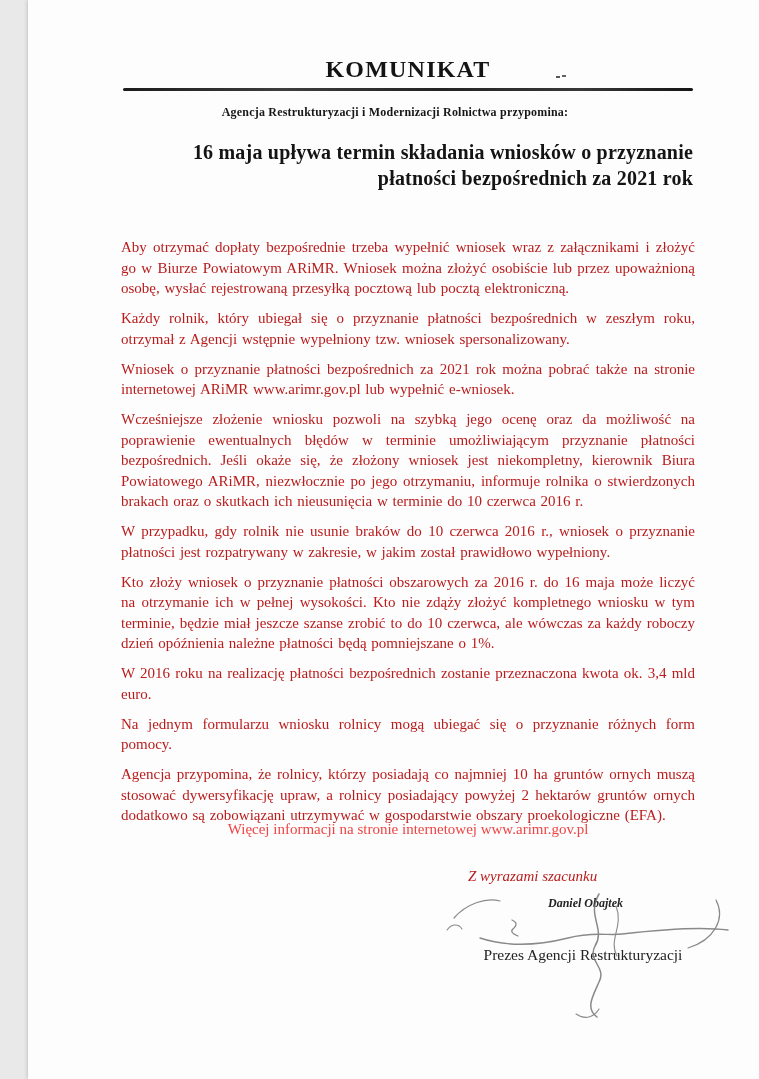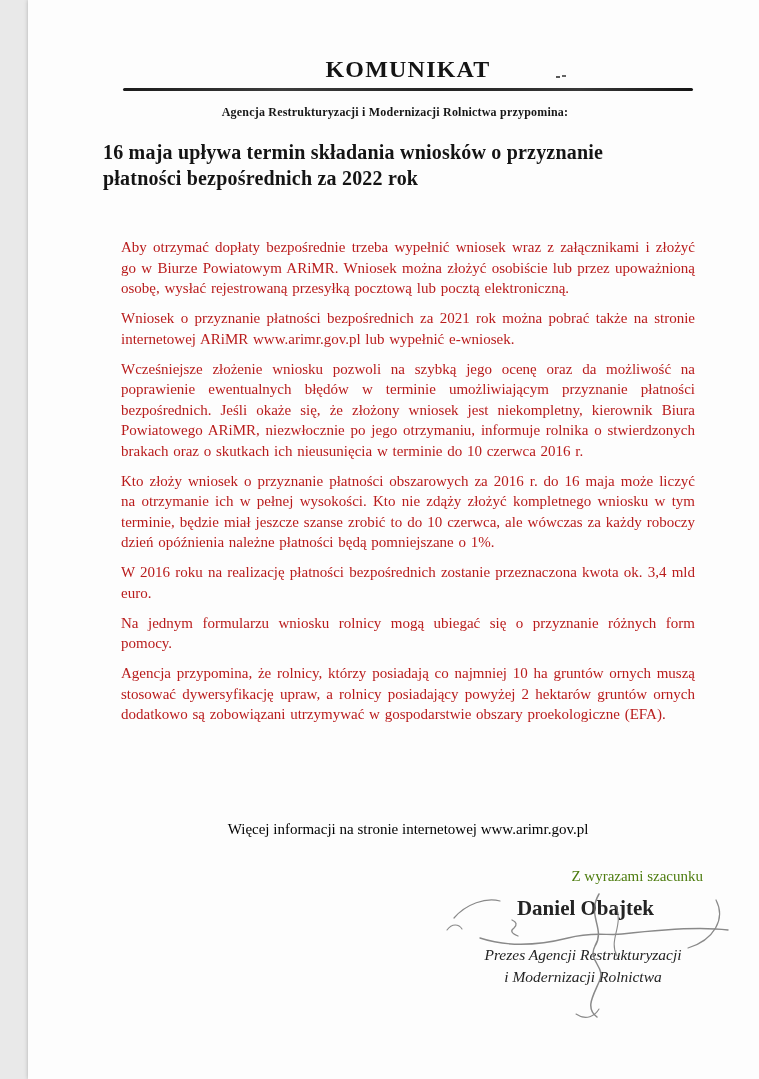--- a/index.html
+++ b/index.html
@@ -50,21 +50,21 @@
     top: 105px; left: 80px; width: 574px;
     text-align: center;
     font-weight: bold;
     font-size: 12px;
     letter-spacing: .2px;
     color: #171717;
   }
   .heading {
     position: absolute;
     top: 139px; left: 75px; width: 590px;
-    text-align: left;
+    text-align: right;
     font-weight: bold;
     font-size: 20px;
     line-height: 26px;
     letter-spacing: .2px;
     color: #141414;
   }
   .body {
     position: absolute;
     top: 237px; left: 93px; width: 574px;
     font-size: 15px;
@@ -72,42 +72,43 @@
     text-align: justify;
     word-spacing: 1px;
     color: #b91c1c;
   }
   .body p { margin: 0 0 9.5px; }
   .more-info {
     position: absolute;
     top: 821px; left: 93px; width: 574px;
     text-align: center;
     font-size: 15px;
-    color: #000000;
+    color: #ef4444;
   }
   .closing {
     position: absolute;
     top: 868px; left: 440px; width: 235px;
-    text-align: right;
+    text-align: left;
+    font-style: italic;
     font-size: 15px;
-    color: #4d7c0f;
+    color: #b91c1c;
   }
   .signer-name {
     position: absolute;
     top: 896px; left: 440px; width: 235px;
     text-align: center;
+    font-style: italic;
     font-weight: bold;
-    font-size: 21px;
+    font-size: 12px;
     color: #242424;
   }
   .signer-title {
     position: absolute;
     top: 944px; left: 400px; width: 310px;
     text-align: center;
-    font-style: italic;
     font-size: 15.5px;
     line-height: 22px;
     color: #232323;
   }
   .signature {
     position: absolute;
     left: 408px; top: 884px;
     pointer-events: none;
   }
 </style>
@@ -117,41 +118,42 @@
 <div class="page">
 
   <h1 class="title">KOMUNIKAT</h1>
   <span class="smudge"></span>
   <div class="rule"></div>
 
   <div class="subtitle">Agencja Restrukturyzacji i Modernizacji Rolnictwa przypomina:</div>
 
   <div class="heading">
     <div>16 maja upływa termin składania wniosków o przyznanie</div>
-    <div>płatności bezpośrednich za 2022 rok</div>
+    <div>płatności bezpośrednich za 2021 rok</div>
   </div>
 
   <div class="body">
     <p>Aby otrzymać dopłaty bezpośrednie trzeba wypełnić wniosek wraz z załącznikami i złożyć go w Biurze Powiatowym ARiMR. Wniosek można złożyć osobiście lub przez upoważnioną osobę, wysłać rejestrowaną przesyłką pocztową lub pocztą elektroniczną.</p>
+    <p>Każdy rolnik, który ubiegał się o przyznanie płatności bezpośrednich w zeszłym roku, otrzymał z Agencji wstępnie wypełniony tzw. wniosek spersonalizowany.</p>
     <p>Wniosek o przyznanie płatności bezpośrednich za 2021 rok można pobrać także na stronie internetowej ARiMR www.arimr.gov.pl lub wypełnić e-wniosek.</p>
     <p>Wcześniejsze złożenie wniosku pozwoli na szybką jego ocenę oraz da możliwość na poprawienie ewentualnych błędów w terminie umożliwiającym przyznanie płatności bezpośrednich. Jeśli okaże się, że złożony wniosek jest niekompletny, kierownik Biura Powiatowego ARiMR, niezwłocznie po jego otrzymaniu, informuje rolnika o stwierdzonych brakach oraz o skutkach ich nieusunięcia w terminie do 10 czerwca 2016 r.</p>
+    <p>W przypadku, gdy rolnik nie usunie braków do 10 czerwca 2016 r., wniosek o przyznanie płatności jest rozpatrywany w zakresie, w jakim został prawidłowo wypełniony.</p>
     <p>Kto złoży wniosek o przyznanie płatności obszarowych za 2016 r. do 16 maja może liczyć na otrzymanie ich w pełnej wysokości. Kto nie zdąży złożyć kompletnego wniosku w tym terminie, będzie miał jeszcze szanse zrobić to do 10 czerwca, ale wówczas za każdy roboczy dzień opóźnienia należne płatności będą pomniejszane o 1%.</p>
     <p>W 2016 roku na realizację płatności bezpośrednich zostanie przeznaczona kwota ok. 3,4 mld euro.</p>
     <p>Na jednym formularzu wniosku rolnicy mogą ubiegać się o przyznanie różnych form pomocy.</p>
     <p>Agencja przypomina, że rolnicy, którzy posiadają co najmniej 10 ha gruntów ornych muszą stosować dywersyfikację upraw, a rolnicy posiadający powyżej 2 hektarów gruntów ornych dodatkowo są zobowiązani utrzymywać w gospodarstwie obszary proekologiczne (EFA).</p>
   </div>
 
   <div class="more-info">Więcej informacji na stronie internetowej www.arimr.gov.pl</div>
 
   <div class="closing">Z wyrazami szacunku</div>
   <div class="signer-name">Daniel Obajtek</div>
 
   <div class="signer-title">
     <div>Prezes Agencji Restrukturyzacji</div>
-    <div>i Modernizacji Rolnictwa</div>
   </div>
 
   <svg class="signature" width="305" height="145" viewBox="0 0 305 145" xmlns="http://www.w3.org/2000/svg">
     <g fill="none" stroke="#6d6d6d" stroke-linecap="round" opacity="0.8">
       <path d="M18 34 C30 20 50 13 64 17" stroke-width="1.2"></path>
       <path d="M11 46 C16 39 23 40 26 45" stroke-width="1.1"></path>
       <path d="M76 36 q7 3 2 8 q-6 4 4 8" stroke-width="1.3"></path>
       <path d="M44 54 C74 64 108 60 132 54 C158 47 172 52 186 50 C220 46 262 42 292 46" stroke-width="1.4"></path>
       <path d="M163 10 C150 32 170 44 159 62 C151 77 171 83 163 98 C157 112 149 124 161 133" stroke-width="1.5"></path>
       <path d="M180 22 C188 42 172 56 181 72" stroke-width="1.1"></path>

